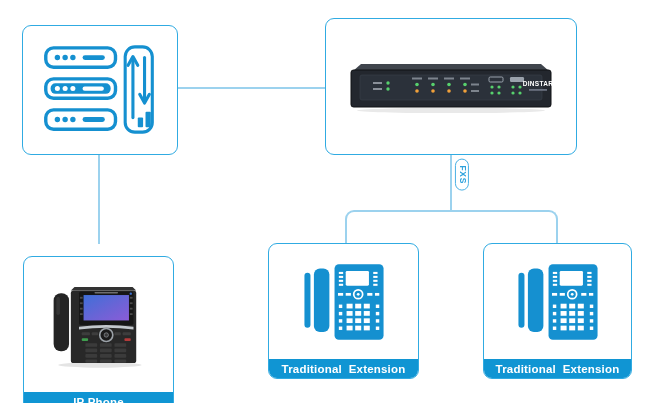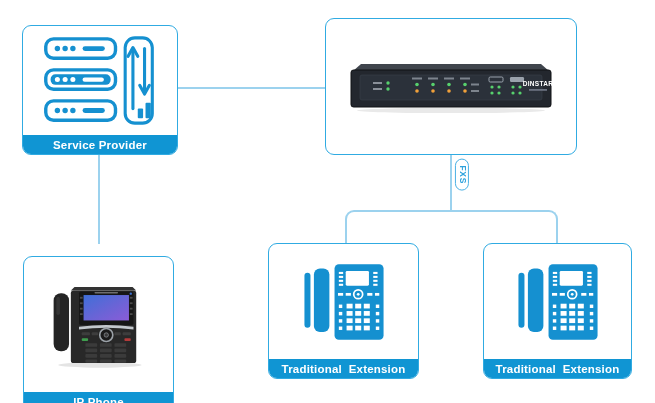--- a/index.html
+++ b/index.html
@@ -82,21 +82,20 @@
           <polyline points="89,22 94,13 99,22"></polyline>
           <line x1="106" y1="14" x2="106" y2="58"></line>
           <polyline points="101,52 106,61 111,52"></polyline>
         </g>
         <g fill="currentColor">
           <rect x="99" y="76" width="5.5" height="10" rx="1"></rect>
           <rect x="107" y="70" width="5.5" height="16" rx="1"></rect>
         </g>
       </svg>
     </div>
-    <div class="node-label">Service Provider</div>
   </div>
 
   <div class="node" style="left:325px;top:18px;width:252px;height:137px;">
     <div class="node-body">
       <svg width="212" height="58" viewBox="0 0 212 58">
         <ellipse cx="106" cy="52.5" rx="94" ry="2.6" fill="#e9e9e9"></ellipse>
         <polygon points="16,6 196,6 204,13 8,13" fill="#40454d"></polygon>
         <rect x="6" y="12" width="200" height="37" rx="2.5" fill="#23272e" stroke="#101215" stroke-width="1"></rect>
         <rect x="15" y="17" width="182" height="25" rx="2" fill="#2b313a" stroke="#3a414b" stroke-width="0.6"></rect>
 

